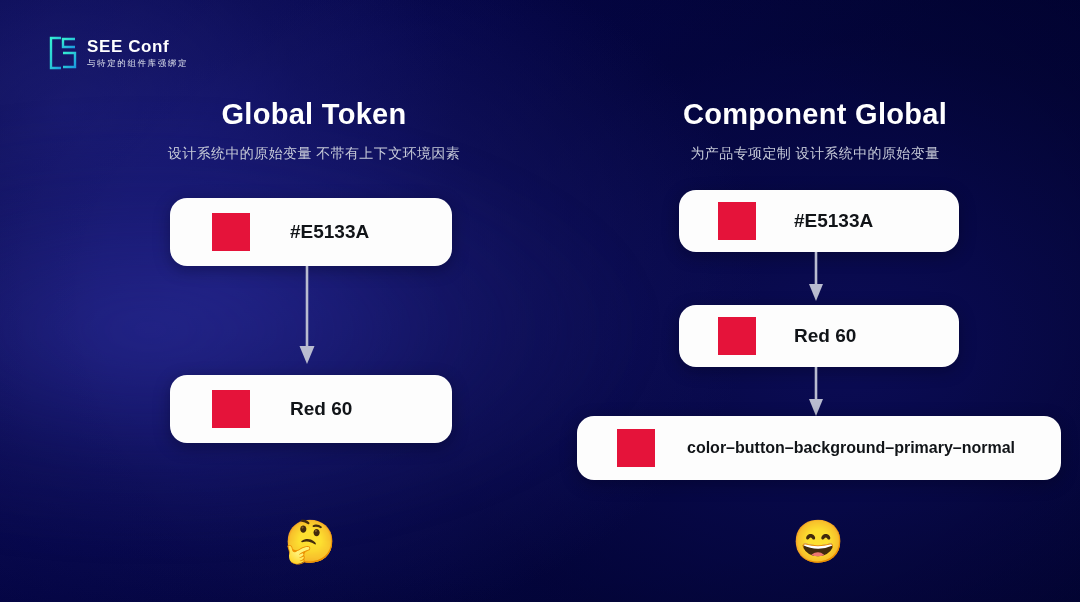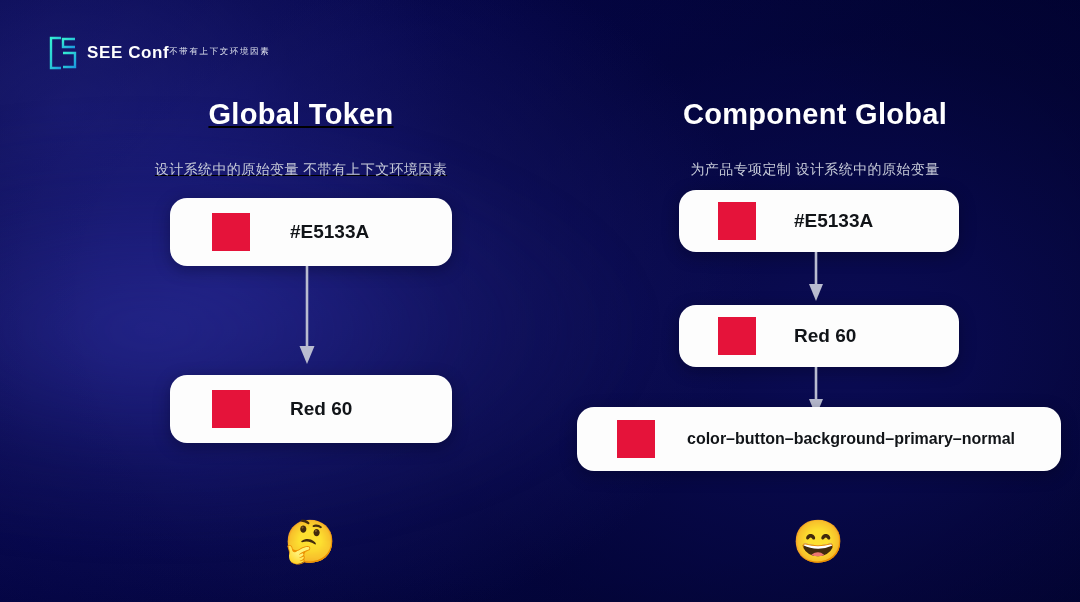--- a/index.html
+++ b/index.html
@@ -36,49 +36,49 @@
     background:radial-gradient(ellipse at 30% 50%, rgba(48,50,160,0.45) 0%, rgba(30,32,120,0.18) 45%, rgba(0,0,60,0) 72%);
     filter:blur(18px);
   }
 
   
   .logo{
     position:absolute; left:48px; top:36px;
     display:flex; align-items:center; gap:9px;
   }
   .logo-mark{ width:30px; height:34px; display:block; }
-  .logo-text{ display:flex; justify-content:center; }
+  .logo-text{ display:flex; flex-direction:column; justify-content:center; }
   .logo-title{
     font-size:17px; font-weight:bold; color:#ffffff;
     letter-spacing:0.6px; line-height:1.05;
   }
   .logo-sub{
     font-size:8.5px; color:#dfe3ee; letter-spacing:1.6px;
     margin-top:3px; line-height:1;
   }
 
   
   .cols{ position:absolute; inset:0; }
   .col{ position:absolute; top:0; }
-  .col-left{ left:66px; width:470px;text-decoration:underline; }
+  .col-left{ left:79px; width:470px; }
   .col-right{ left:565px; width:500px; }
 
   .col-title{
     text-align:center;
     font-size:29px;
     font-weight:bold;
     color:#ffffff;
     letter-spacing:0.3px;
     margin-top:98px;
   }
   .col-sub{
     text-align:center;
     font-size:14px;
     color:#c6cad8;
-    margin-top:30px;
+    margin-top:14px;
     letter-spacing:0.4px;
   }
 
   
   .card{
     position:absolute;
     background:#fdfdfd;
     border-radius:17px;
     display:flex;
     align-items:center;
@@ -106,21 +106,21 @@
 
   
   .card-r1{ left:679px; top:190px; width:280px; height:62px; }
   .card-r1 .swatch{ margin-left:39px; }
   .card-r1 .card-label{ font-size:19px; margin-left:38px; }
 
   .card-r2{ left:679px; top:305px; width:280px; height:62px; }
   .card-r2 .swatch{ margin-left:39px; }
   .card-r2 .card-label{ font-size:19px; margin-left:38px; }
 
-  .card-r3{ left:577px; top:407px; width:484px; height:64px; }
+  .card-r3{ left:577px; top:416px; width:484px; height:64px; }
   .card-r3 .swatch{ margin-left:40px; }
   .card-r3 .card-label{ font-size:16px; margin-left:32px; }
 
   
   .arrow{ position:absolute; }
   .arrow svg{ display:block; }
   .arrow-l{ left:296px; top:266px; }
   .arrow-r1{ left:805px; top:252px; }
   .arrow-r2{ left:805px; top:367px; }
 
@@ -155,21 +155,21 @@
         </defs>
         <path d="M13 2 H3 V32 H13" stroke="url(#lg)" stroke-width="2.4" fill="none"></path>
         <path d="M3 17 H11" stroke="url(#lg)" stroke-width="2.4" fill="none"></path>
         <path d="M27 3 H15 V11 H27" stroke="url(#lg)" stroke-width="2.4" fill="none"></path>
         <path d="M15 17 H27 V31 H15" stroke="url(#lg)" stroke-width="2.4" fill="none"></path>
         <path d="M19 24 H27" stroke="url(#lg)" stroke-width="2.4" fill="none"></path>
       </svg>
     </span>
     <span class="logo-text">
       <span class="logo-title">SEE Conf</span>
-      <span class="logo-sub">不带有上下文环境因素</span>
+      <span class="logo-sub">与特定的组件库强绑定</span>
     </span>
   </div>
 
   <div class="cols">
 
     <div class="col col-left">
       <div class="col-title">Global Token</div>
       <div class="col-sub">设计系统中的原始变量 不带有上下文环境因素</div>
     </div>
 

